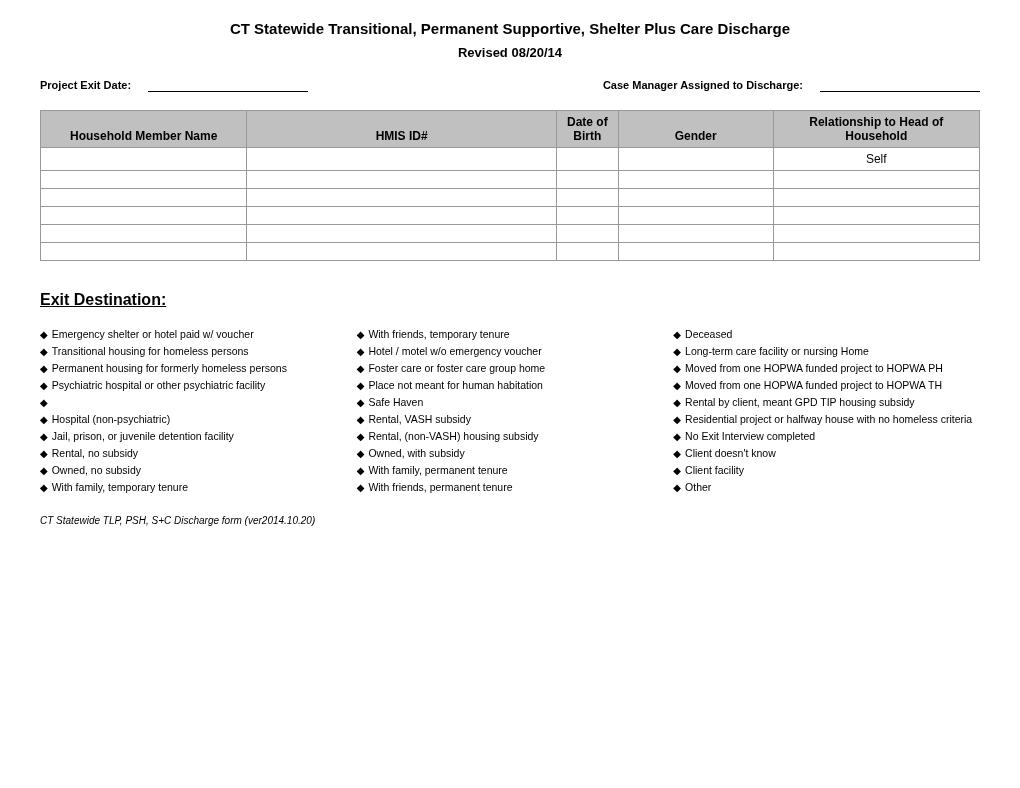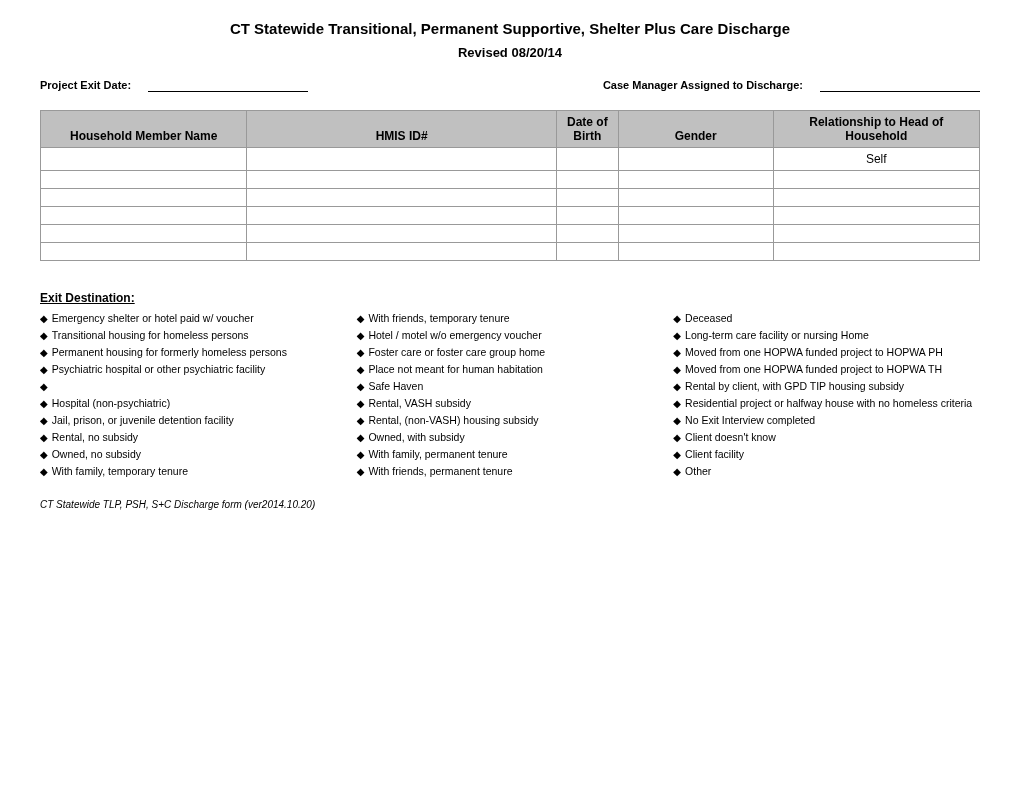--- a/index.html
+++ b/index.html
@@ -70,22 +70,22 @@
     .col-gender { width: 150px; }
     .col-rel { width: 200px; }
 
     
     .exit-section {
       margin-top: 30px;
     }
     .exit-title {
       font-weight: bold;
       text-decoration: underline;
-      font-size: 12px;
-      margin-bottom: 6px;
+      font-size: 16px;
+      margin-bottom: 18px;
     }
     .exit-columns {
       display: flex;
       gap: 10px;
       align-items: flex-start;
     }
     .exit-col {
       flex: 1;
     }
     .exit-list {
@@ -288,21 +288,21 @@
           <li>
             <span class="bullet">◆</span>
             <span>Moved from one HOPWA funded project to HOPWA PH</span>
           </li>
           <li>
             <span class="bullet">◆</span>
             <span>Moved from one HOPWA funded project to HOPWA TH</span>
           </li>
           <li>
             <span class="bullet">◆</span>
-            <span>Rental by client, with GPD TIP housing subsidy</span>
+            <span>Rental by client, meant GPD TIP housing subsidy</span>
           </li>
           <li>
             <span class="bullet">◆</span>
             <span>Residential project or halfway house with no homeless criteria</span>
           </li>
           <li>
             <span class="bullet">◆</span>
             <span>No Exit Interview completed</span>
           </li>
           <li>

